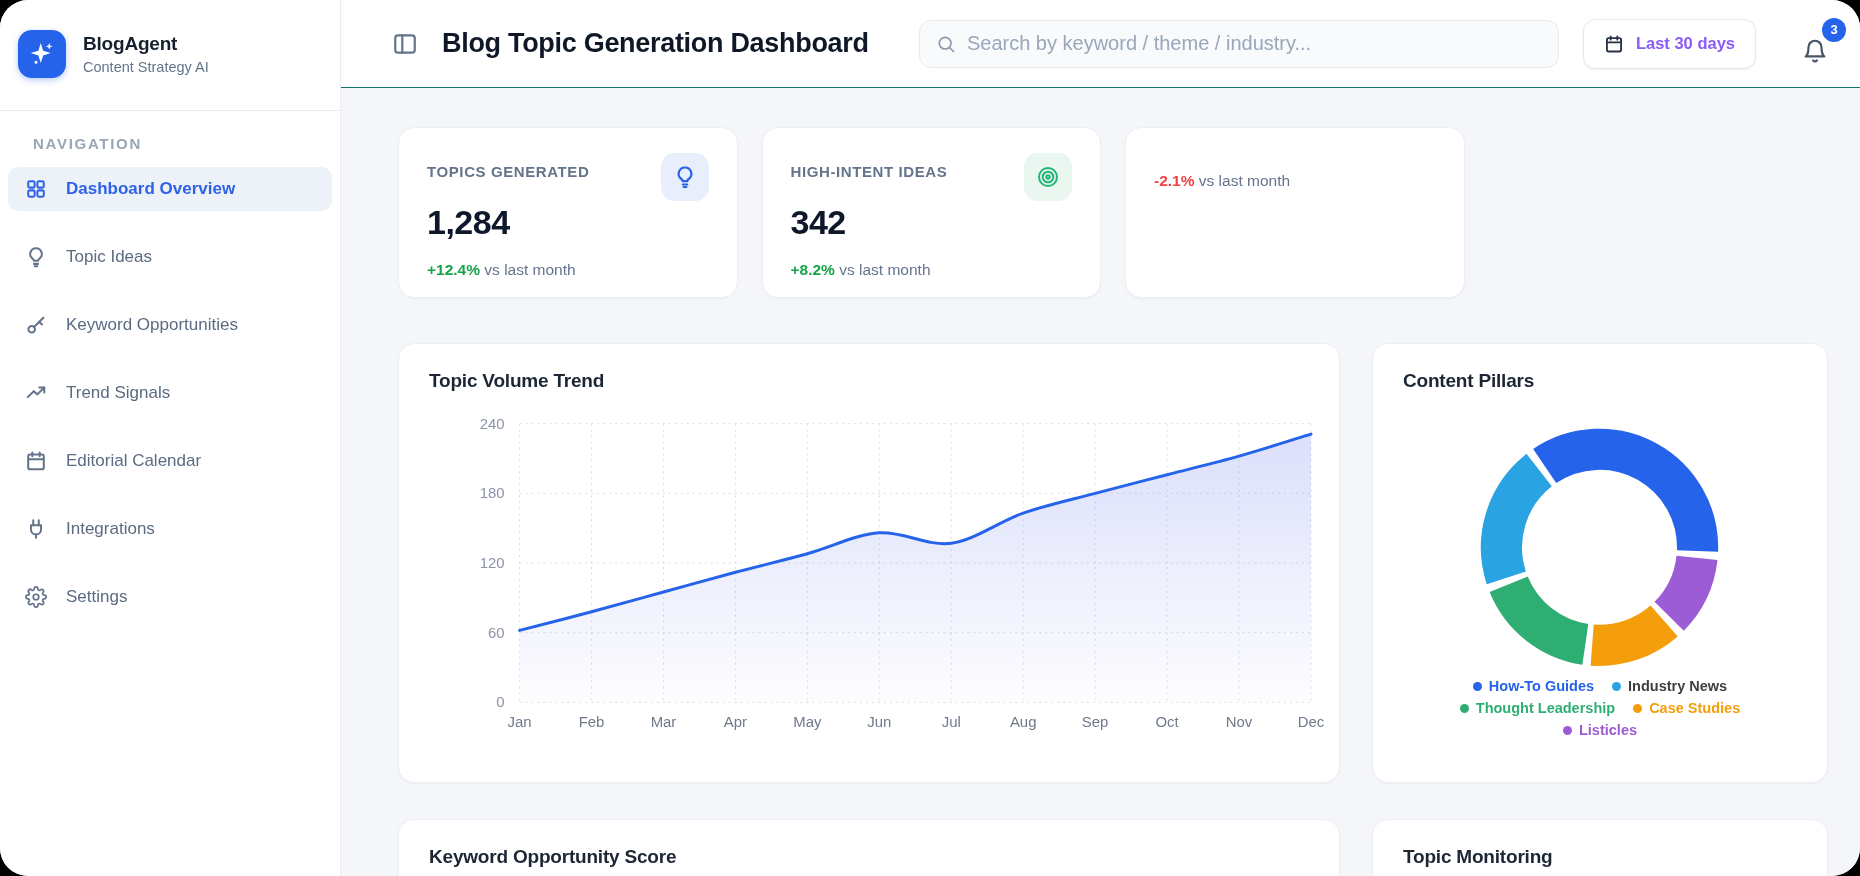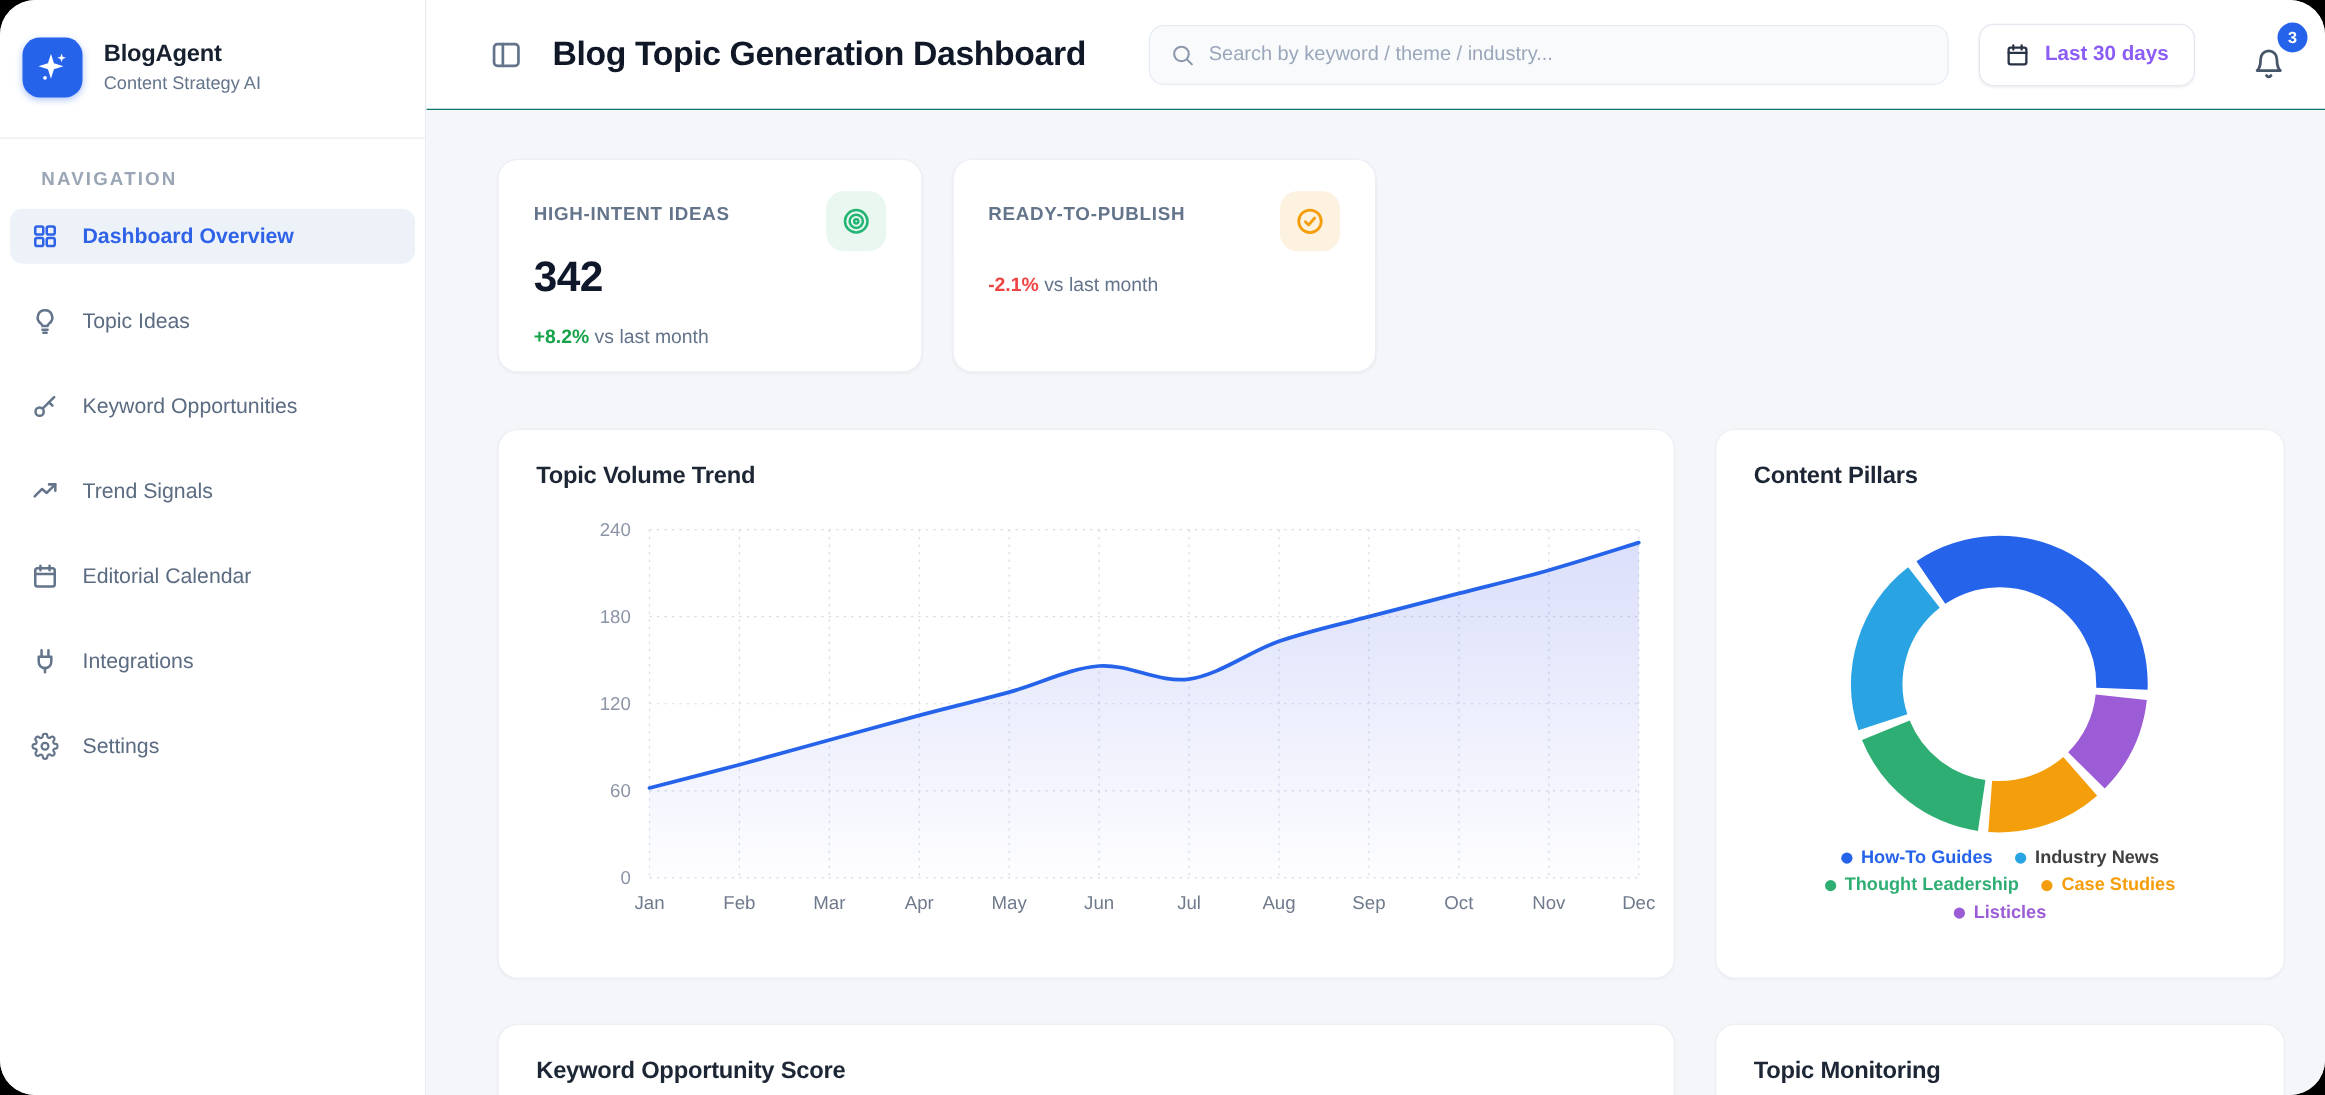--- a/index.html
+++ b/index.html
@@ -37,21 +37,21 @@
   .panel-toggle { width:26px; height:26px; color:#64748b; flex:none; cursor:pointer; }
   .panel-toggle svg { width:100%; height:100%; }
   .page-title { font-size:27px; font-weight:700; color:#101828;
     letter-spacing:-.3px; margin-left:24px; white-space:nowrap; }
   .search-box { margin-left:auto; width:640px; height:48px; background:#f8fafc;
     border:1px solid #e7ecf2; border-radius:12px; display:flex; align-items:center;
     padding:0 16px; gap:11px; }
   .search-box .s-ic { width:20px; height:20px; color:#8b98ab; flex:none; }
   .search-box .s-ic svg { width:100%; height:100%; }
   .search-box input { flex:1; border:none; outline:none; background:transparent;
-    font-size:16px; color:#334155; font-family:"Liberation Sans",sans-serif; }
+    font-size:20px; color:#334155; font-family:"Liberation Sans",sans-serif; }
   .search-box input::placeholder { color:#9aa7ba; }
   .range-btn { margin-left:24px; height:50px; padding:0 20px; border-radius:12px;
     background:#fff; border:1px solid #e4e9f0; box-shadow:0 1px 2px rgba(16,24,40,.06);
     display:flex; align-items:center; gap:12px; font-size:16.5px; font-weight:600;
     color:#8b5cf6; cursor:pointer; font-family:"Liberation Sans",sans-serif; white-space:nowrap; }
   .range-btn .b-ic { width:20px; height:20px; color:#273244; }
   .range-btn .b-ic svg { width:100%; height:100%; }
   .bell-wrap { position:relative; margin-left:46px; width:32px; height:40px;
     display:flex; align-items:flex-end; cursor:pointer; }
   .bell-wrap .bell-ic { width:26px; height:26px; color:#475569; }
@@ -205,44 +205,51 @@
             </svg></span>
         <span class="notif-badge">3</span>
       </div>
     </header>
 
     <div class="content">
 
       <div class="stat-row" id="stat-row">
           <section class="card stat-card">
             <div class="stat-top">
+       <div class="stat-label">TOPICS GENERATED</div>
+       <div class="stat-chip" style="background:#e8eefb;color:#2563eb">
+                <svg viewBox="0 0 24 24" fill="none" stroke="currentColor" stroke-width="2.2" stroke-linecap="round" stroke-linejoin="round">
+                  <path d="M12 2.5a6.3 6.3 0 0 1 3.6 11.5c-.8.6-1.3 1.4-1.3 2.2h-4.6c0-.8-.5-1.6-1.3-2.2A6.3 6.3 0 0 1 12 2.5z"></path>
+                  <path d="M9.8 19.5h4.4"></path>
+                  <path d="M10.6 22h2.8"></path>
+                </svg>
+              </div>
+     </div>
+     <div class="stat-value">1,284</div>
+     <div class="stat-delta">
+       <span class="up">+12.4%</span><span> vs last month</span>
+     </div>
+          </section>
+          <section class="card stat-card">
+            <div class="stat-top">
        <div class="stat-label">HIGH-INTENT IDEAS</div>
        <div class="stat-chip" style="background:#e9f7f0;color:#22b573">
                 <svg viewBox="0 0 24 24" fill="none" stroke="currentColor" stroke-width="2" stroke-linecap="round" stroke-linejoin="round">
                   <circle cx="12" cy="12" r="9"></circle>
                   <circle cx="12" cy="12" r="5.3"></circle>
                   <circle cx="12" cy="12" r="1.7"></circle>
                 </svg>
               </div>
      </div>
      <div class="stat-value">342</div>
      <div class="stat-delta">
        <span class="up">+8.2%</span><span> vs last month</span>
      </div>
           </section>
           <section class="card stat-card">
-            <div class="stat-top">
-       <div class="stat-label">READY-TO-PUBLISH</div>
-       <div class="stat-chip" style="background:#fdf1e0;color:#f59e0b">
-                <svg viewBox="0 0 24 24" fill="none" stroke="currentColor" stroke-width="2.2" stroke-linecap="round" stroke-linejoin="round">
-                  <circle cx="12" cy="12" r="9"></circle>
-                  <polyline points="8.3 12.4 10.9 15 15.7 9.4"></polyline>
-                </svg>
-              </div>
-     </div>
      <div class="stat-delta">
        <span class="down">-2.1%</span><span> vs last month</span>
      </div>
           </section>
         </div>
 
       <div class="row2">
         <section class="card chart-card">
           <h2>Topic Volume Trend</h2>
           <svg class="fill" id="line-chart" viewBox="0 0 942 440">

